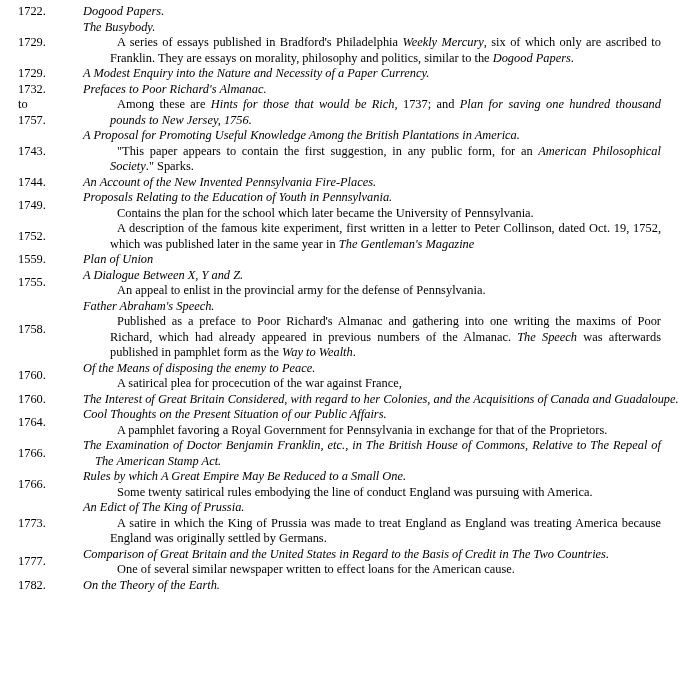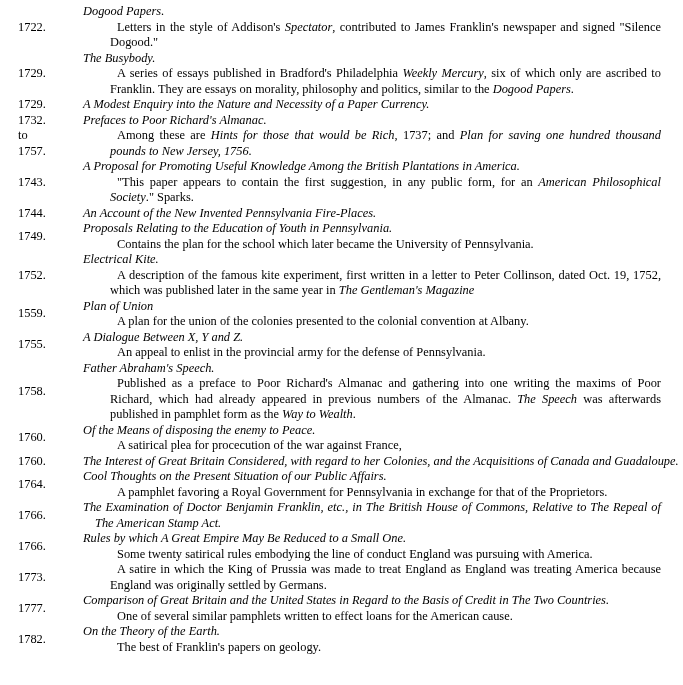--- a/index.html
+++ b/index.html
@@ -58,21 +58,20 @@
 </head>
 <body>
 
 <div class="page" id="doc">
     <div class="entry">
     <div class="year-col">
         <div class="year-line">1722.</div>
       </div>
     <div class="content-col">
       <div class="title">Dogood Papers.</div>
-    <p class="desc"><span>Letters in the style of Addison's </span><span class="it">Spectator</span><span>, contributed to James Franklin's newspaper and signed "Silence Dogood."</span></p>
       </div>
   </div>
     <div class="entry">
     <div class="year-col">
         <div class="year-line">1729.</div>
       </div>
     <div class="content-col">
       <div class="title">The Busybody.</div>
     <p class="desc"><span>A series of essays published in Bradford's Philadelphia </span><span class="it">Weekly Mercury</span><span>, six of which only are ascribed to Franklin. They are essays on morality, philosophy and politics, similar to the </span><span class="it">Dogood Papers</span><span>.</span></p>
       </div>
@@ -120,31 +119,29 @@
     <div class="content-col">
       <div class="title">Proposals Relating to the Education of Youth in Pennsylvania.</div>
     <p class="desc"><span>Contains the plan for the school which later became the University of Pennsylvania.</span></p>
       </div>
   </div>
     <div class="entry">
     <div class="year-col">
         <div class="year-line">1752.</div>
       </div>
     <div class="content-col">
-      <div class="title">Electrical Kite.</div>
     <p class="desc"><span>A description of the famous kite experiment, first written in a letter to Peter Collinson, dated Oct. 19, 1752, which was published later in the same year in </span><span class="it">The Gentleman's Magazine</span></p>
       </div>
   </div>
     <div class="entry">
     <div class="year-col">
         <div class="year-line">1559.</div>
       </div>
     <div class="content-col">
       <div class="title">Plan of Union</div>
-    <p class="desc"><span>A plan for the union of the colonies presented to the colonial convention at Albany.</span></p>
       </div>
   </div>
     <div class="entry">
     <div class="year-col">
         <div class="year-line">1755.</div>
       </div>
     <div class="content-col">
       <div class="title">A Dialogue Between X, Y and Z.</div>
     <p class="desc"><span>An appeal to enlist in the provincial army for the defense of Pennsylvania.</span></p>
       </div>
@@ -199,34 +196,34 @@
     <div class="content-col">
       <div class="title">Rules by which A Great Empire May Be Reduced to a Small One.</div>
     <p class="desc"><span>Some twenty satirical rules embodying the line of conduct England was pursuing with America.</span></p>
       </div>
   </div>
     <div class="entry">
     <div class="year-col">
         <div class="year-line">1773.</div>
       </div>
     <div class="content-col">
+      <div class="title">An Edict of The King of Prussia.</div>
     <p class="desc"><span>A satire in which the King of Prussia was made to treat England as England was treating America because England was originally settled by Germans.</span></p>
       </div>
   </div>
     <div class="entry">
     <div class="year-col">
         <div class="year-line">1777.</div>
       </div>
     <div class="content-col">
       <div class="title">Comparison of Great Britain and the United States in Regard to the Basis of Credit in The Two Countries.</div>
-    <p class="desc"><span>One of several similar pamphlets written to effect loans for the American cause.</span></p>
+    <p class="desc"><span>One of several similar newspaper written to effect loans for the American cause.</span></p>
       </div>
   </div>
     <div class="entry">
     <div class="year-col">
         <div class="year-line">1782.</div>
       </div>
     <div class="content-col">
       <div class="title">On the Theory of the Earth.</div>
-    <p class="desc"><span>The best of Franklin's papers on geology.</span></p>
       </div>
   </div>
   </div>
 
 </body></html>

